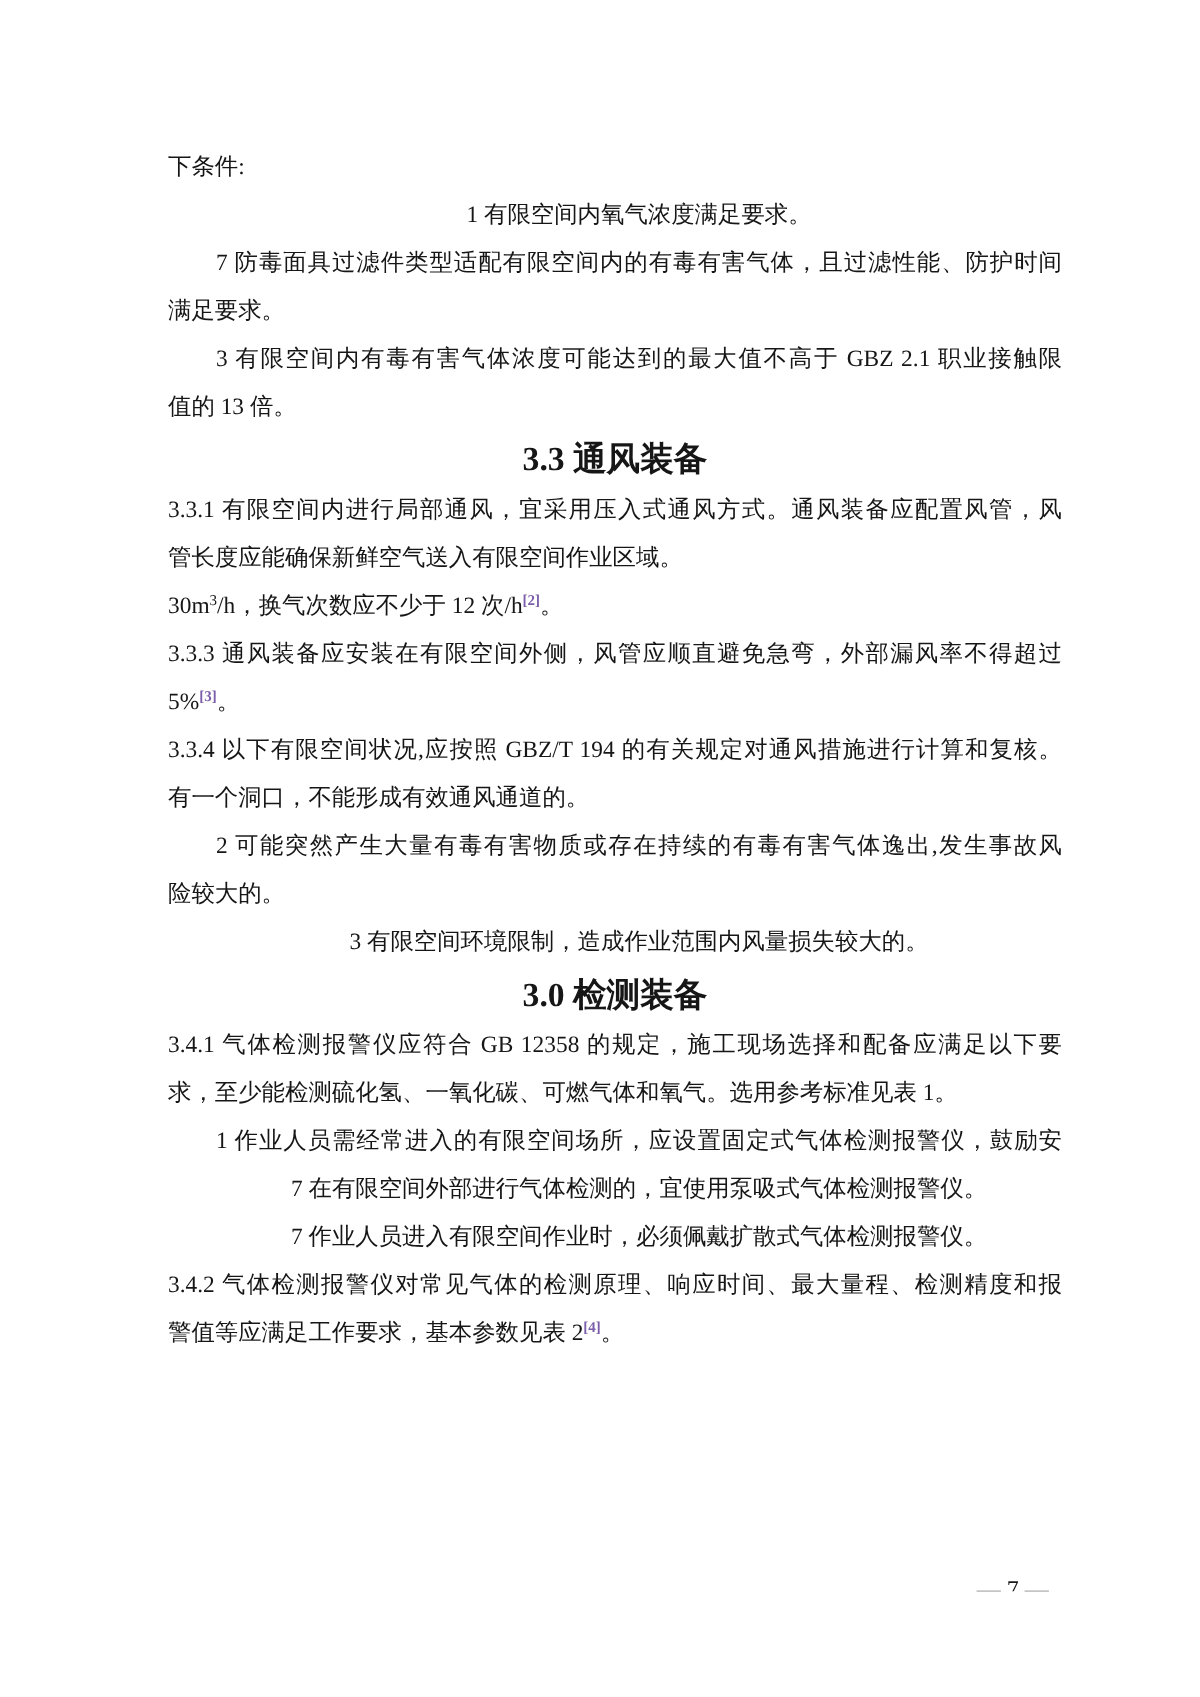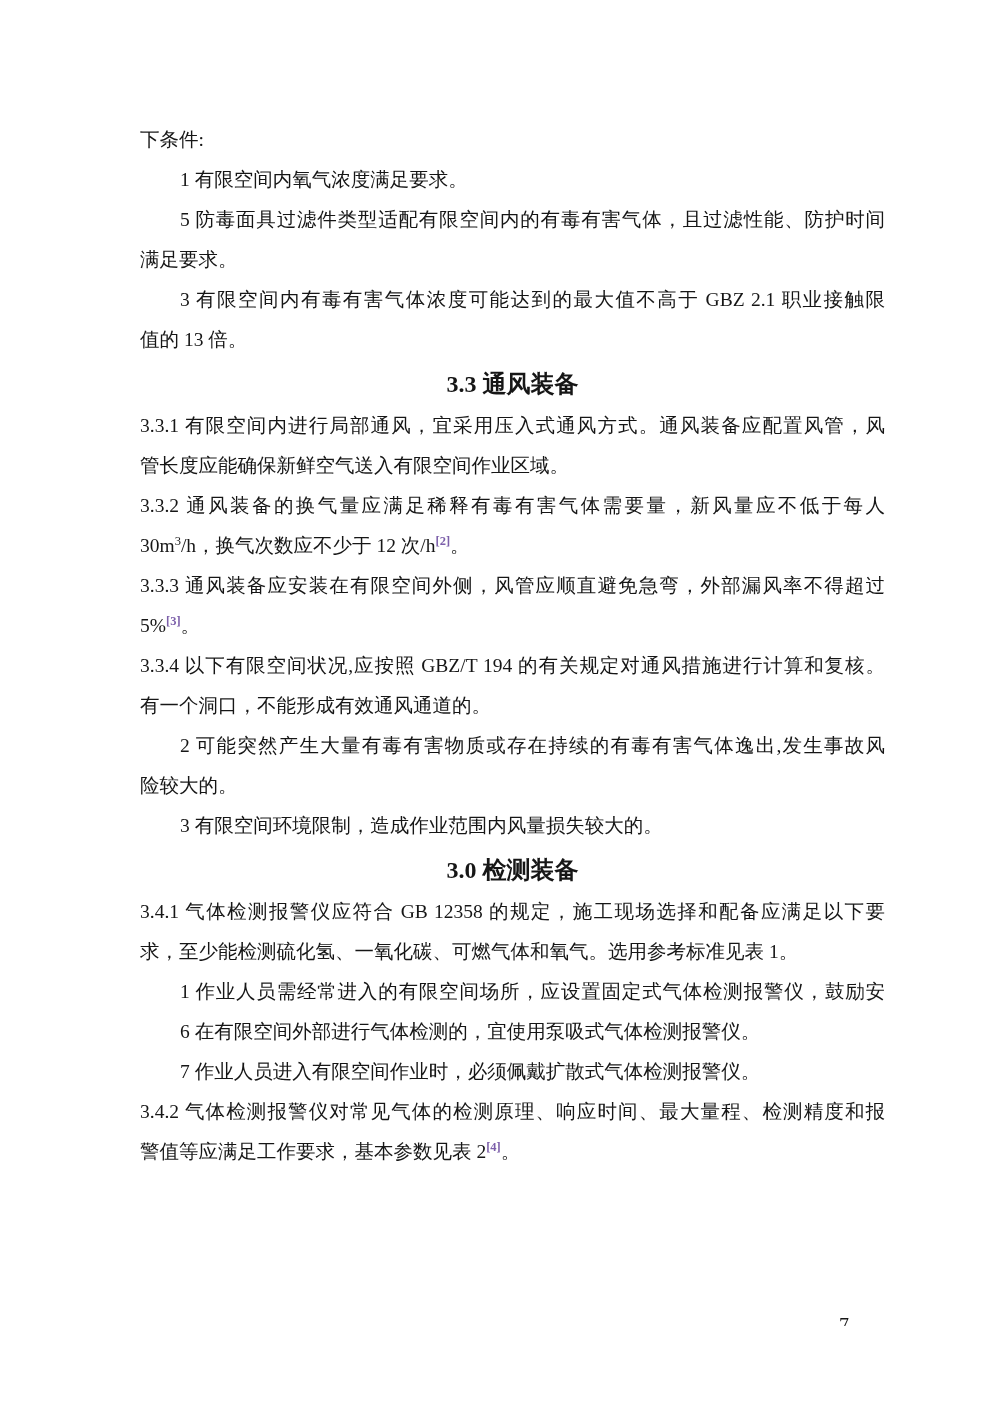--- a/index.html
+++ b/index.html
@@ -20,23 +20,23 @@
     left: 140px; top: 120px; width: 745px;
     font-size: 19.5px;
     line-height: 40px;
   }
   .line { min-height: 40px; text-align: left; }
   .just {
     text-align: justify;
     text-align-last: justify;
     text-justify: inter-ideograph;
   }
-  .indent { padding-left: 40px; }
+  .indent { padding-left: 40px; text-align: center; }
   .heading {
-    font-size: 24px;
+    font-size: 28px;
     font-weight: bold;
     text-align: left;
     text-align-last: center;
     line-height: 44px;
     min-height: 44px;
     margin: 2px 0 0 0;
   }
   .sup {
     font-size: 12.5px;
     font-weight: bold;
@@ -55,48 +55,47 @@
   }
 </style>
 </head>
 <body>
 
 <div class="page">
   <main class="content">
 
     <div class="line">下条件:</div>
     <div class="line indent">1 有限空间内氧气浓度满足要求。</div>
-    <div class="line indent just">5 防毒面具过滤件类型适配有限空间内的有毒有害气体，且过滤性能、防护时间</div>
+    <div class="line indent just">7 防毒面具过滤件类型适配有限空间内的有毒有害气体，且过滤性能、防护时间</div>
     <div class="line">满足要求。</div>
     <div class="line indent just">3 有限空间内有毒有害气体浓度可能达到的最大值不高于 GBZ 2.1 职业接触限</div>
     <div class="line">值的 13 倍。</div>
 
     <h2 class="heading">3.3 通风装备</h2>
 
     <div class="line just">3.3.1 有限空间内进行局部通风，宜采用压入式通风方式。通风装备应配置风管，风</div>
     <div class="line">管长度应能确保新鲜空气送入有限空间作业区域。</div>
 
-    <div class="line just">3.3.2 通风装备的换气量应满足稀释有毒有害气体需要量，新风量应不低于每人</div>
     <div class="line"><span>30m</span><span class="sup plain">3</span><span>/h，换气次数应不少于 12 次/h</span><span class="sup ref" style="color: rgb(124, 95, 170);">[2]</span><span>。</span></div>
 
     <div class="line just">3.3.3 通风装备应安装在有限空间外侧，风管应顺直避免急弯，外部漏风率不得超过</div>
     <div class="line"><span>5%</span><span class="sup ref" style="color: rgb(124, 95, 170);">[3]</span><span>。</span></div>
 
     <div class="line just">3.3.4 以下有限空间状况,应按照 GBZ/T 194 的有关规定对通风措施进行计算和复核。</div>
     <div class="line">有一个洞口，不能形成有效通风通道的。</div>
     <div class="line indent just">2 可能突然产生大量有毒有害物质或存在持续的有毒有害气体逸出,发生事故风</div>
     <div class="line">险较大的。</div>
     <div class="line indent">3 有限空间环境限制，造成作业范围内风量损失较大的。</div>
 
     <h2 class="heading">3.0 检测装备</h2>
 
     <div class="line just">3.4.1 气体检测报警仪应符合 GB 12358 的规定，施工现场选择和配备应满足以下要</div>
     <div class="line">求，至少能检测硫化氢、一氧化碳、可燃气体和氧气。选用参考标准见表 1。</div>
     <div class="line indent just">1 作业人员需经常进入的有限空间场所，应设置固定式气体检测报警仪，鼓励安</div>
-    <div class="line indent">6 在有限空间外部进行气体检测的，宜使用泵吸式气体检测报警仪。</div>
+    <div class="line indent">7 在有限空间外部进行气体检测的，宜使用泵吸式气体检测报警仪。</div>
     <div class="line indent">7 作业人员进入有限空间作业时，必须佩戴扩散式气体检测报警仪。</div>
 
     <div class="line just">3.4.2 气体检测报警仪对常见气体的检测原理、响应时间、最大量程、检测精度和报</div>
     <div class="line"><span>警值等应满足工作要求，基本参数见表 2</span><span class="sup ref" style="color: rgb(124, 95, 170);">[4]</span><span>。</span></div>
 
   </main>
 
   <div class="pagenum">— 7 —</div>
 </div>
 

